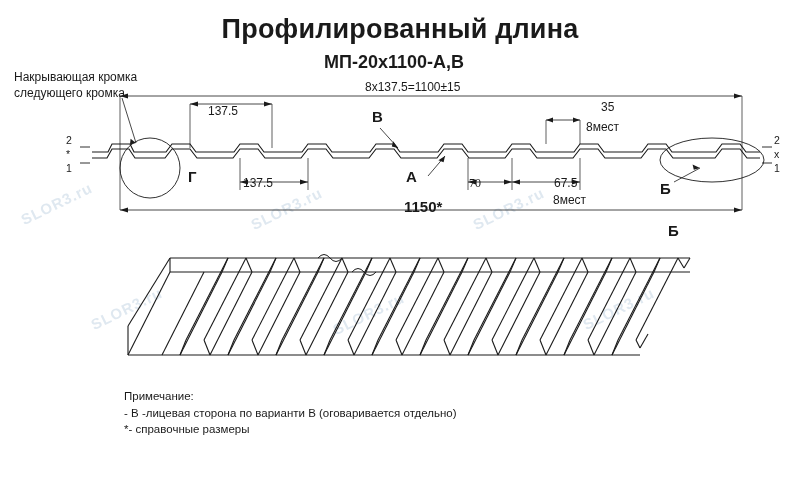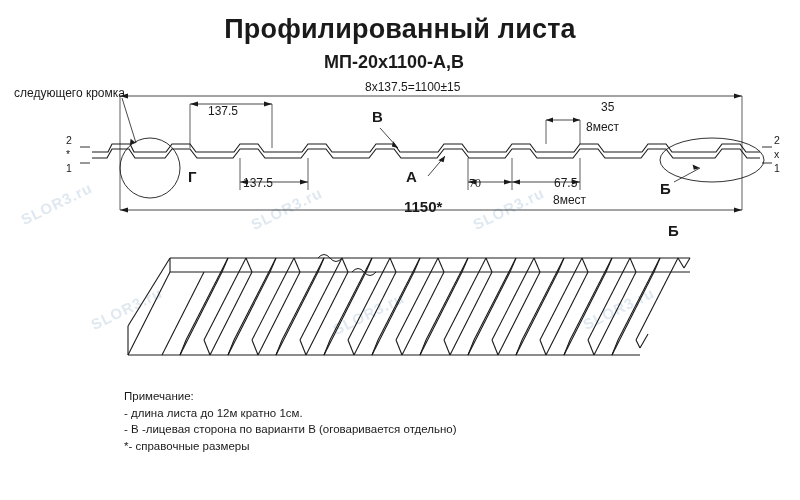--- a/index.html
+++ b/index.html
@@ -75,21 +75,21 @@
     letter-spacing: 1px;
     pointer-events: none;
     user-select: none;
   }
 </style>
 </head>
 <body>
 
 <div id="stage">
 
-  <div class="title">Профилированный листа</div>
+  <div class="title">Профилированный длина</div>
   <div class="subtitle">МП-20х1100-А,В</div>
 
   <div class="wm" style="left:18px; top:195px;">SLOR3.ru</div>
   <div class="wm" style="left:248px; top:200px;">SLOR3.ru</div>
   <div class="wm" style="left:470px; top:200px;">SLOR3.ru</div>
   <div class="wm" style="left:88px; top:300px;">SLOR3.ru</div>
   <div class="wm" style="left:330px; top:305px;">SLOR3.ru</div>
   <div class="wm" style="left:580px; top:300px;">SLOR3.ru</div>
 
   <svg class="svg-layer" width="800" height="500" viewBox="0 0 800 500">
@@ -291,20 +291,21 @@
           <path d="M 684 268 L 690 258"></path>
           <path d="M 640 348 L 648 334"></path>
         </g>
 
         <path d="M 352 272 q 6 -7 12 0 q 6 7 12 0" stroke-width="1"></path>
         <path d="M 318 258 q 6 -7 12 0 q 6 7 12 0" stroke-width="1"></path>
       </g>
     </g>
   </svg>
 
+  <div class="lbl" style="left:14px; top:70px;">Накрывающая кромка</div>
   <div class="lbl" style="left:14px; top:86px;">следующего кромка</div>
 
   <div class="lbl" style="left:365px; top:80px;">8х137.5=1100±15</div>
   <div class="lbl" style="left:208px; top:104px;">137.5</div>
   <div class="lbl" style="left:243px; top:176px;">137.5</div>
   <div class="lbl" style="left:601px; top:100px;">35</div>
   <div class="lbl" style="left:586px; top:120px;">8мест</div>
   <div class="lbl" style="left:469px; top:176px;font-family:Liberation Serif, serif;">70</div>
   <div class="lbl" style="left:554px; top:176px;text-align:right;">67.5</div>
   <div class="lbl" style="left:553px; top:193px;">8мест</div>
@@ -319,18 +320,17 @@
   <div class="lbl small" style="left:66px; top:134px;">2</div>
   <div class="lbl small" style="left:66px; top:148px;">*</div>
   <div class="lbl small" style="left:66px; top:162px;">1</div>
 
   <div class="lbl small" style="left:774px; top:134px;">2</div>
   <div class="lbl small" style="left:774px; top:148px;">х</div>
   <div class="lbl small" style="left:774px; top:162px;">1</div>
 
   <div class="notes">
     <div>Примечание:</div>
-    <div>- длина листа до 12м кратно 1см.</div>
     <div>- В -лицевая сторона по варианти В (оговаривается отдельно)</div>
     <div>*- справочные размеры</div>
   </div>
 
 </div>
 
 </body></html>

